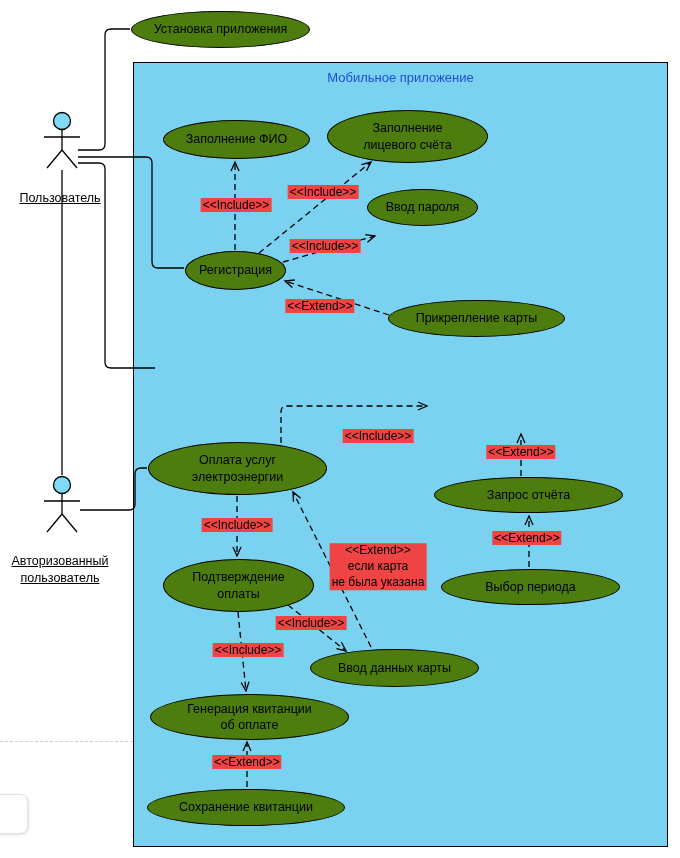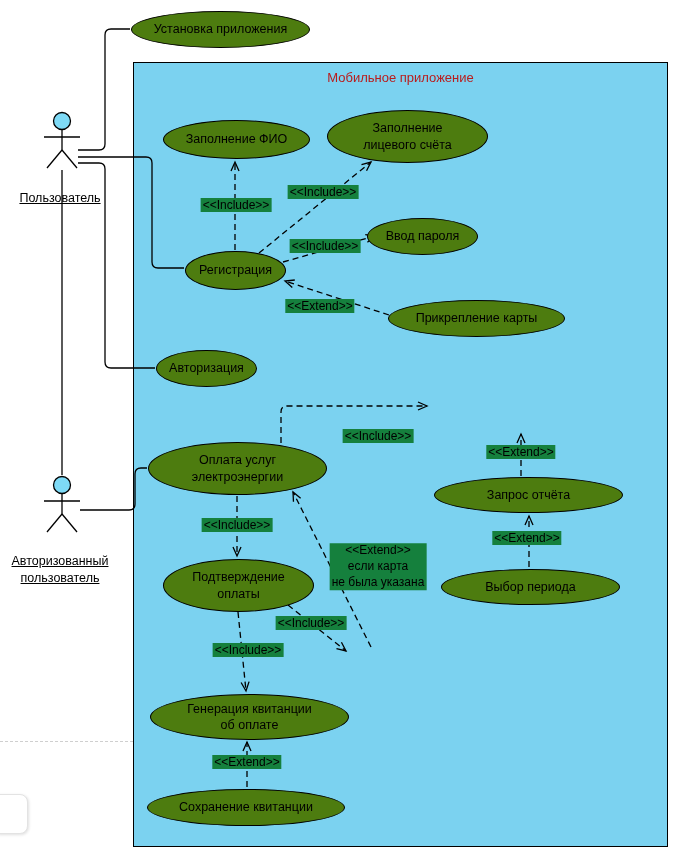--- a/index.html
+++ b/index.html
@@ -1,34 +1,34 @@
 <!DOCTYPE html>
 <html><head>
 <meta charset="utf-8">
 <style>
   * { margin:0; padding:0; box-sizing:border-box; }
   body { background:#ffffff; font-family:"Liberation Sans", sans-serif; }
   .canvas { position:relative; width:680px; height:858px; background:#ffffff; color:#000; overflow:hidden; }
 
   .system-boundary { position:absolute; left:133px; top:62px; width:535px; height:785px;
     background:#7bd2f0; border:1.4px solid #000; z-index:0; }
-  .system-title { position:absolute; top:7px; left:0; right:0; text-align:center; font-size:13px; color:#b91c1c; }
+  .system-title { position:absolute; top:7px; left:0; right:0; text-align:center; font-size:13px; color:#1d4ed8; }
 
   svg.edges { position:absolute; left:0; top:0; z-index:1; }
   .solid-edge { fill:none; stroke:#000; stroke-width:1.3; }
   .dashed-edge { fill:none; stroke:#000; stroke-width:1.3; stroke-dasharray:6 4; }
 
   .usecase { position:absolute; z-index:2; display:flex; align-items:center; justify-content:center;
     background:#4d7c0f; border:1.4px solid #000; border-radius:50%;
     font-size:12.5px; line-height:1.3; text-align:center; padding:0 8px; }
   .usecase span { white-space:pre-line; }
   .usecase.bold-border { border-width:1.8px; }
 
   .edge-label { position:absolute; z-index:3; transform:translate(-50%,-50%);
-    background:#15803d; padding:0 2px; font-size:12px; white-space:nowrap; text-align:center; }
+    background:#ef4444; padding:0 2px; font-size:12px; white-space:nowrap; text-align:center; }
   .edge-label.multi { white-space:pre-line; line-height:1.32; }
 
   .actor-figure { position:absolute; z-index:2; overflow:visible; }
   .actor-label { position:absolute; z-index:2; text-align:center; font-size:12.5px; line-height:1.35;text-decoration:underline; }
 
   .page-break { position:absolute; left:0; top:741px; width:133px; border-top:1px dashed #cfcfcf; z-index:0; }
   .corner-box { position:absolute; left:-10px; top:794px; width:38px; height:40px; background:#fff;
     border:1px solid #e3e3e3; border-radius:8px; box-shadow:1px 1px 3px rgba(0,0,0,0.12); z-index:1; }
 </style>
 </head>
@@ -91,45 +91,45 @@
   <div class="usecase bold-border" style="left:131px; top:11px; width:179px; height:37px;">
     <span>Установка приложения</span>
   </div>
   <div class="usecase" style="left:327px; top:110px; width:161px; height:53px;">
     <span>Заполнение
 лицевого счёта</span>
   </div>
   <div class="usecase" style="left:163px; top:120px; width:147px; height:39px;">
     <span>Заполнение ФИО</span>
   </div>
-  <div class="usecase" style="left:367px; top:218px; width:111px; height:37px;">
+  <div class="usecase" style="left:367px; top:189px; width:111px; height:37px;">
     <span>Ввод пароля</span>
   </div>
   <div class="usecase" style="left:185px; top:251px; width:101px; height:39px;">
     <span>Регистрация</span>
   </div>
   <div class="usecase" style="left:388px; top:300px; width:177px; height:37px;">
     <span>Прикрепление карты</span>
-  </div>
-  <div class="usecase" style="left:156px; top:350px; width:101px; height:37px;">
-    <span>Авторизация</span>
   </div>
   <div class="usecase" style="left:148px; top:442px; width:179px; height:53px;">
     <span>Оплата услуг
 электроэнергии</span>
   </div>
   <div class="usecase" style="left:434px; top:477px; width:189px; height:36px;">
     <span>Запрос отчёта</span>
   </div>
   <div class="usecase" style="left:163px; top:559px; width:151px; height:53px;">
     <span>Подтверждение
 оплаты</span>
   </div>
   <div class="usecase" style="left:441px; top:569px; width:179px; height:36px;">
     <span>Выбор периода</span>
+  </div>
+  <div class="usecase" style="left:310px; top:649px; width:169px; height:38px;">
+    <span>Ввод данных карты</span>
   </div>
   <div class="usecase" style="left:150px; top:694px; width:199px; height:46px;">
     <span>Генерация квитанции
 об оплате</span>
   </div>
   <div class="usecase" style="left:147px; top:789px; width:198px; height:37px;">
     <span>Сохранение квитанции</span>
   </div>
 
   <div class="edge-label" style="left:236px; top:205px;">&lt;&lt;Include&gt;&gt;</div>

